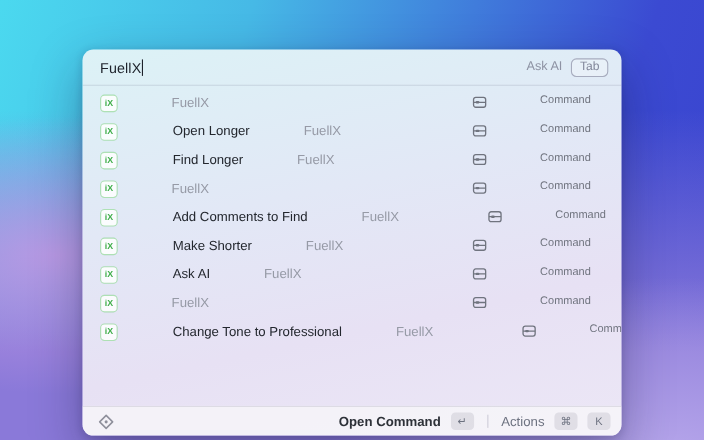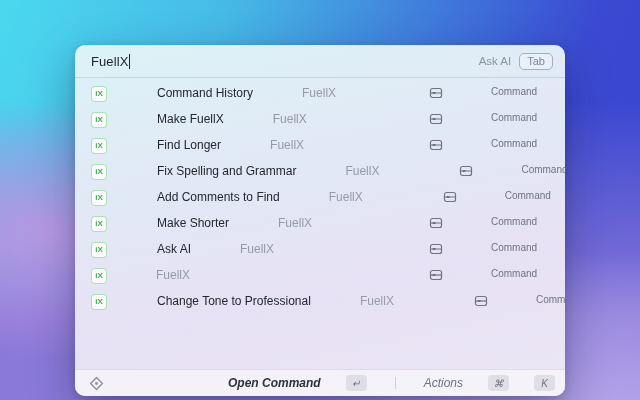--- a/index.html
+++ b/index.html
@@ -56,21 +56,21 @@
   .acc-icon { width: 14px; height: 14px; flex: 0 0 14px; display: flex; align-items: center; }
   .acc-icon svg { display: block; }
   .row-accessory { font-size: 10px; color: #70747f; margin-left: 8px; width: 58px; }
   .footer {
     flex: 0 0 27px; height: 27px;
     display: flex; align-items: center;
     padding: 0 10px 0 14px;
     background: rgba(247,245,249,0.82);
     border-top: 1px solid rgba(60,60,90,0.12);
   }
-  .footer-right { margin-left: auto; display: flex; align-items: center; gap: 25px; font-style: italic; }
+  .footer-right { margin-left: auto; display: flex; align-items: center; gap: 9px; }
   .open-label { font-size: 12px; font-weight: 600; color: #2d3138; }
   .key-badge {
     min-width: 21px; height: 16px; padding: 0 4px;
     background: rgba(40,40,70,0.10); border-radius: 4px;
     font-size: 10px; color: #6d7280;
     display: flex; align-items: center; justify-content: center;
   }
   .vert-div { width: 1px; height: 12px; background: rgba(40,40,70,0.18); margin: 0 3px; }
   .actions-label { font-size: 12px; color: #6d7280; }
   .raycast-icon { width: 16px; height: 16px; display: flex; align-items: center; }
@@ -100,36 +100,35 @@
           <rect x="1.5" y="2.5" width="11" height="9" rx="2" fill="none" stroke="#70747f" stroke-width="1.2"></rect>
           <line x1="1.5" y1="7" x2="12.5" y2="7" stroke="#70747f" stroke-width="1.2"></line>
           <rect x="3.4" y="5.9" width="3.4" height="2.2" rx="1.1" fill="#70747f"></rect>
         </svg>
       </span>
       <span class="row-accessory">Command</span>
     </div>
 
     <div class="row">
       <span class="app-icon">iX</span>
-      <span class="row-title">Command History</span>
-      <span class="row-subtitle">FuellX</span>
-      <span class="row-spacer"></span>
-      <span class="acc-icon">
-        <svg width="14" height="14" viewBox="0 0 14 14">
-          <rect x="1.5" y="2.5" width="11" height="9" rx="2" fill="none" stroke="#70747f" stroke-width="1.2"></rect>
-          <line x1="1.5" y1="7" x2="12.5" y2="7" stroke="#70747f" stroke-width="1.2"></line>
-          <rect x="3.4" y="5.9" width="3.4" height="2.2" rx="1.1" fill="#70747f"></rect>
-        </svg>
-      </span>
-      <span class="row-accessory">Command</span>
-    </div>
-
-    <div class="row">
-      <span class="app-icon">iX</span>
-      <span class="row-title">Make FuellX</span>
+      <span class="row-subtitle">FuellX</span>
+      <span class="row-spacer"></span>
+      <span class="acc-icon">
+        <svg width="14" height="14" viewBox="0 0 14 14">
+          <rect x="1.5" y="2.5" width="11" height="9" rx="2" fill="none" stroke="#70747f" stroke-width="1.2"></rect>
+          <line x1="1.5" y1="7" x2="12.5" y2="7" stroke="#70747f" stroke-width="1.2"></line>
+          <rect x="3.4" y="5.9" width="3.4" height="2.2" rx="1.1" fill="#70747f"></rect>
+        </svg>
+      </span>
+      <span class="row-accessory">Command</span>
+    </div>
+
+    <div class="row">
+      <span class="app-icon">iX</span>
+      <span class="row-title">Open Longer</span>
       <span class="row-subtitle">FuellX</span>
       <span class="row-spacer"></span>
       <span class="acc-icon">
         <svg width="14" height="14" viewBox="0 0 14 14">
           <rect x="1.5" y="2.5" width="11" height="9" rx="2" fill="none" stroke="#70747f" stroke-width="1.2"></rect>
           <line x1="1.5" y1="7" x2="12.5" y2="7" stroke="#70747f" stroke-width="1.2"></line>
           <rect x="3.4" y="5.9" width="3.4" height="2.2" rx="1.1" fill="#70747f"></rect>
         </svg>
       </span>
       <span class="row-accessory">Command</span>
@@ -145,21 +144,20 @@
           <rect x="1.5" y="2.5" width="11" height="9" rx="2" fill="none" stroke="#70747f" stroke-width="1.2"></rect>
           <line x1="1.5" y1="7" x2="12.5" y2="7" stroke="#70747f" stroke-width="1.2"></line>
           <rect x="3.4" y="5.9" width="3.4" height="2.2" rx="1.1" fill="#70747f"></rect>
         </svg>
       </span>
       <span class="row-accessory">Command</span>
     </div>
 
     <div class="row">
       <span class="app-icon">iX</span>
-      <span class="row-title">Fix Spelling and Grammar</span>
       <span class="row-subtitle">FuellX</span>
       <span class="row-spacer"></span>
       <span class="acc-icon">
         <svg width="14" height="14" viewBox="0 0 14 14">
           <rect x="1.5" y="2.5" width="11" height="9" rx="2" fill="none" stroke="#70747f" stroke-width="1.2"></rect>
           <line x1="1.5" y1="7" x2="12.5" y2="7" stroke="#70747f" stroke-width="1.2"></line>
           <rect x="3.4" y="5.9" width="3.4" height="2.2" rx="1.1" fill="#70747f"></rect>
         </svg>
       </span>
       <span class="row-accessory">Command</span>

